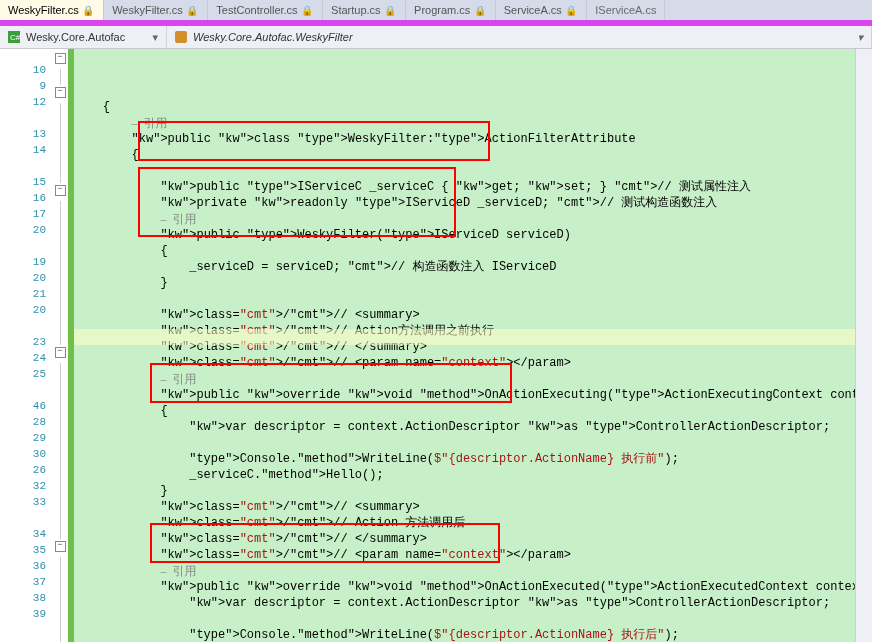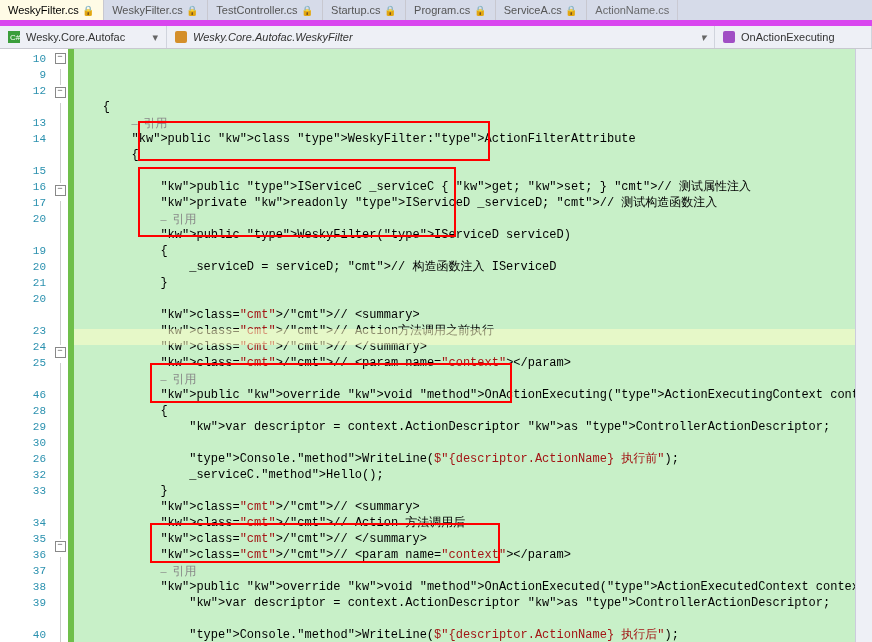--- a/index.html
+++ b/index.html
@@ -10,21 +10,21 @@
   .tab.active{background:#fffbe6;color:#000;}
   .tab .lock{font-size:10px;}
   .tab.cut{opacity:.85;}
   
   .crumbs{display:flex;align-items:center;height:22px;background:#eef0f6;border-bottom:1px solid #c8c8d0;font-family:"Segoe UI",Arial,sans-serif;font-size:11px;color:#333;}
   .crumb{display:flex;align-items:center;height:22px;padding:0 8px;gap:6px;border-right:1px solid #d0d4dd;}
   .crumb .ico{width:12px;height:12px;display:inline-flex;align-items:center;justify-content:center;}
   .crumb .arrow{margin-left:auto;color:#666;}
   
   .editor{flex:1;display:flex;overflow:hidden;background:#fff;}
-  .gutter{width:46px;text-align:right;color:#2b91af;background:#fff;padding-right:6px;padding-top:2px;line-height:16px;font-size:11px;user-select:none;}
+  .gutter{width:46px;text-align:right;color:#2b91af;background:#fff;padding-right:6px;padding-top:13px;line-height:16px;font-size:11px;user-select:none;}
   .fold{width:16px;background:#fff;padding-top:2px;}
   .fold .box{width:9px;height:9px;border:1px solid #888;margin:2px auto 0;font-size:9px;line-height:7px;text-align:center;color:#555;background:#fff;}
   .fold .bar{width:1px;height:16px;background:#ccc;margin:0 auto;}
   .change{width:6px;background:#6fbf4a;}
   .code{flex:1;background:#c8f0c8;padding-top:2px;line-height:16px;white-space:pre;position:relative;overflow:hidden;}
   .ln{height:16px;}
   .gutter .ln.blank{height:16px;}
   .str{color:#a31515;}
   .gray{color:#888;font-family:Liberation Serif, serif;}
   
@@ -57,21 +57,21 @@
     </div>
     <div class="tab">
       <span>Program.cs</span>
       <span class="lock">🔒</span>
     </div>
     <div class="tab">
       <span>ServiceA.cs</span>
       <span class="lock">🔒</span>
     </div>
     <div class="tab cut">
-      <span>ActionName.cs</span>
+      <span>IServiceA.cs</span>
     </div>
   </div>
 
   <div class="crumbs">
     <div class="crumb" style="flex:0 0 150px;">
       <span class="ico">
         <svg width="12" height="12">
             <rect width="12" height="12" fill="#3b9e3b"></rect>
             <text x="2" y="9" font-size="8" fill="#fff">C#</text>
           </svg>
@@ -81,28 +81,20 @@
     </div>
     <div class="crumb" style="flex:1;font-style:italic;">
       <span class="ico">
         <svg width="12" height="12">
             <rect width="12" height="12" rx="2" fill="#d48f2a"></rect>
           </svg>
       </span>
       <span>Wesky.Core.Autofac.WeskyFilter</span>
       <span class="arrow">▾</span>
     </div>
-    <div class="crumb" style="flex:0 0 140px;overflow:hidden;">
-      <span class="ico">
-        <svg width="12" height="12">
-            <rect width="12" height="12" rx="2" fill="#a04fc4"></rect>
-          </svg>
-      </span>
-      <span>OnActionExecuting</span>
-    </div>
   </div>
 
   <div class="editor">
     <div class="gutter" id="gutter">
         <div class="ln">10</div>
         <div class="ln">9</div>
         <div class="ln">12</div>
         <div class="ln blank"></div>
         <div class="ln">13</div>
         <div class="ln">14</div>

